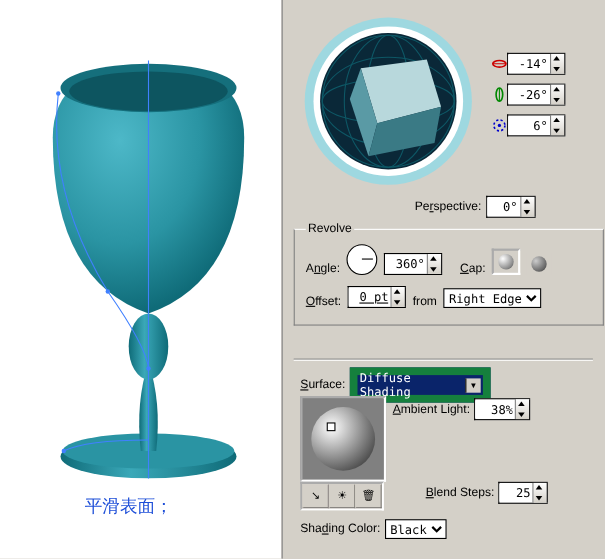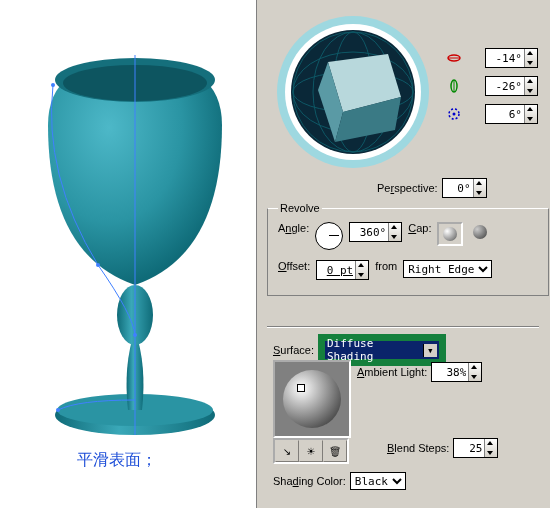--- a/index.html
+++ b/index.html
@@ -2,33 +2,33 @@
 <html><head>
 <meta charset="utf-8">
 <style>
 body{margin:0;font:11px "宋体",SimSun,sans-serif;background:#d4d0c8;width:550px;height:508px;position:relative;overflow:hidden}
 .left{position:absolute;left:0;top:0;width:256px;height:508px;background:#fff}
 .goblet{position:absolute;left:38px;top:55px;width:195px;height:380px}
 .caption{position:absolute;left:77px;top:450px;color:#1d4ed8;font-size:16px}
 .right{position:absolute;left:256px;top:0;width:294px;height:508px;background:#d4d0c8;border-left:1px solid #808080}
 .preview{position:absolute;left:16px;top:12px;width:160px;height:160px}
 .rotctl{position:absolute;left:190px;top:44px}
-.rotrow{height:28px;display:flex;align-items:center;gap:24px}
+.rotrow{height:28px;display:flex;align-items:center;gap:0}
 .num{display:inline-flex;align-items:center;height:18px;background:#fff;border:1px solid #000;border-right:none}
 .num input{border:none;width:34px;height:16px;font:11px monospace;text-align:right;padding:0 2px;outline:none}
 .num .spin{width:12px;height:18px;background:linear-gradient(#fff,#d4d0c8);border-left:1px solid #808080;border-right:1px solid #000;position:relative}
 .num .spin:before,.num .spin:after{content:'';position:absolute;left:2px;width:0;height:0;border-left:3px solid transparent;border-right:3px solid transparent}
 .num .spin:before{top:2px;border-bottom:4px solid #000}
 .num .spin:after{bottom:2px;border-top:4px solid #000}
 .persp{position:absolute;left:120px;top:178px;display:flex;align-items:center;gap:4px}
 .persp u{text-decoration:underline}
 fieldset{position:absolute;border:1px solid #808080;border-top-color:#fff;margin:0;padding:8px 10px}
 fieldset legend{padding:0 2px;background:#d4d0c8}
 .revolve{left:10px;top:202px;width:260px;height:76px}
-.revline{display:flex;align-items:flex-start;gap:6px;margin-bottom:10px}
+.revline{display:flex;align-items:flex-end;gap:6px;margin-bottom:10px}
 .revline u{text-decoration:underline}
 .dial{width:26px;height:26px;border:1px solid #000;border-radius:50%;background:#fff;position:relative}
 .dial:after{content:'';position:absolute;left:13px;top:12px;width:10px;height:1px;background:#000}
 .capbtn{width:22px;height:20px;border:2px outset #fff;background:#d4d0c8;display:inline-flex;align-items:center;justify-content:center}
 .capbtn.inset{border:2px inset #fff}
 .sphere-ico{width:14px;height:14px;border-radius:50%;background:radial-gradient(circle at 30% 30%,#fff,#888 70%,#333)}
 select{font:11px monospace;height:18px;border:1px solid #000;background:#fff}
 .surfrow{position:absolute;left:16px;top:334px;display:flex;align-items:center;gap:4px}
 .surfsel{background:#0a246a;color:#fff;border:7px solid #15803d;height:18px;font:11px monospace;padding:0 2px}
 .matprev{position:absolute;left:16px;top:360px;width:74px;height:74px;border:2px inset #fff;background:#808080;display:flex;align-items:center;justify-content:center}
@@ -140,21 +140,21 @@
 
   <fieldset class="revolve">
     <legend>Revolve</legend>
     <div class="revline">
       <span>A<u>n</u>gle:</span>
       <span class="dial"></span>
       <span class="num">
           <input style="width: 34px;" value="360°">
           <span class="spin"></span>
         </span>
-      <span style="margin-left:0"><u>C</u>ap:</span>
+      <span style="margin-left:10px"><u>C</u>ap:</span>
       <span class="capbtn inset">
           <span class="sphere-ico"></span>
         </span>
       <span class="capbtn" style="border:none">
           <span class="sphere-ico" style="background:radial-gradient(circle at 30% 30%,#ccc,#666 70%,#222)"></span>
         </span>
     </div>
     <div class="revline">
       <span><u>O</u>ffset:</span>
       <span class="num">

